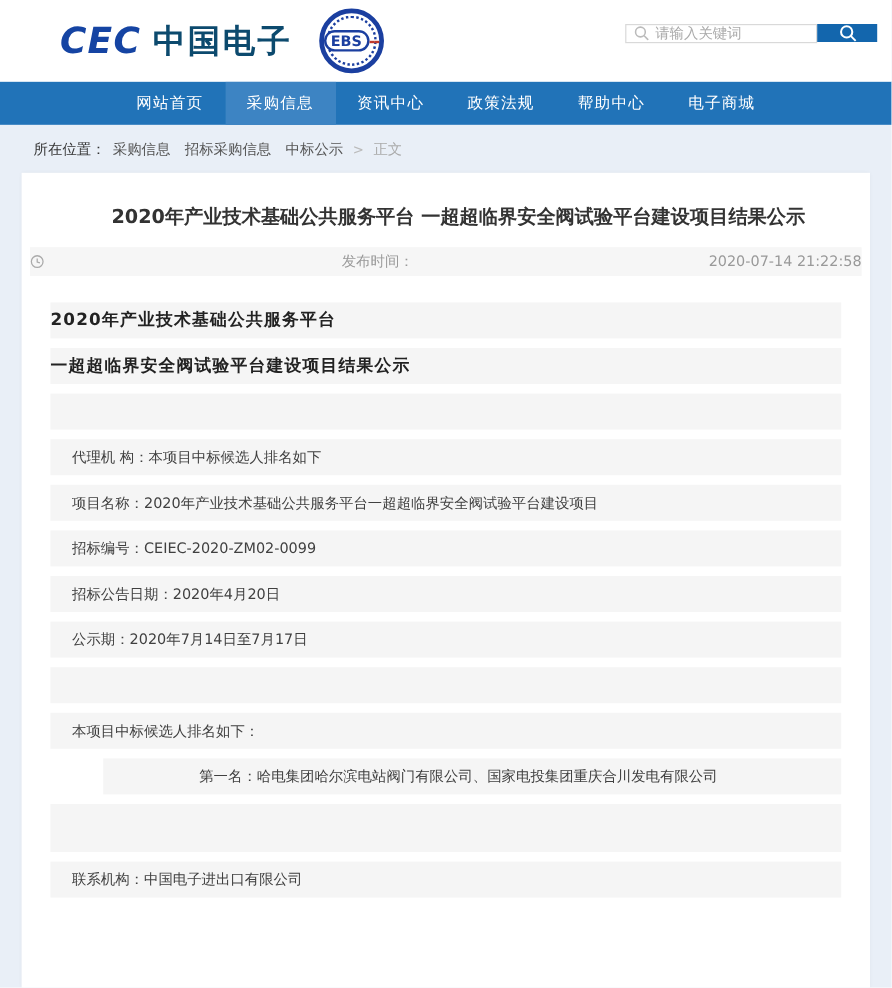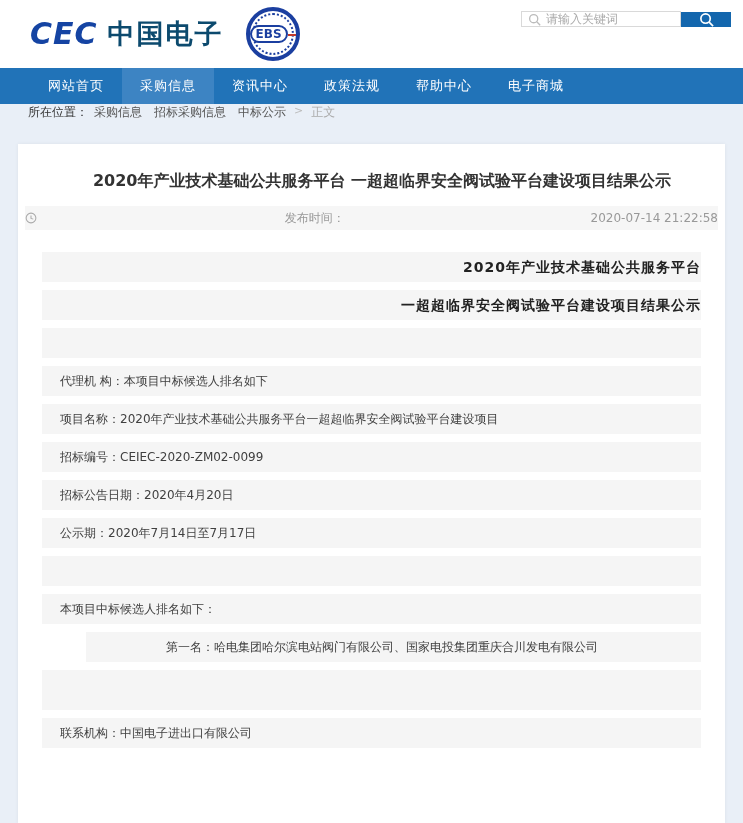--- a/index.html
+++ b/index.html
@@ -8,21 +8,21 @@
     font-family:"DejaVu Sans","Liberation Sans",sans-serif;
     background:#e9eff7;
     color:#333;
   }
   
   .site-header {
     height:68px; background:#fff;
     display:flex; align-items:center;
     padding:0 12px 0 30px; position:relative;
   }
-  .logo { display:flex; align-items:flex-start; cursor:pointer; }
+  .logo { display:flex; align-items:center; cursor:pointer;margin-left:20px; }
   .logo-cec {
     font-size:30px; font-weight:bold; font-style:italic;
     color:#1544a3; letter-spacing:1px;
   }
   .logo-cn {
     font-size:27px; font-weight:bold; color:#0c4a6e;
     margin-left:10px; letter-spacing:2px;
   }
   .ebs-badge {
     width:54px; height:54px; margin-left:22px; border-radius:50%;
@@ -35,52 +35,52 @@
     border:2px dotted #1b3fa0;
   }
   .ebs-text {
     font-size:12px; font-weight:bold; color:#1b3fa0;
     border:2px solid #1b3fa0; border-radius:10px; padding:0 4px;
     background:#fff; z-index:1; line-height:14px;
   }
   .ebs-sub { width:26px; height:2px; background:#c0392b; margin-top:2px; z-index:1; }
   .ebs-sub2 { width:18px; height:2px; background:#c0392b; margin-top:1px; z-index:1; }
   .search-area {
-    position:absolute; right:12px; top:0;
-    display:flex; align-items:flex-end; height:27px;
+    position:absolute; right:12px; top:14px;
+    display:flex; align-items:center; height:27px;
   }
   .search-box {
     display:flex; align-items:center; width:160px;
     border:1px solid #d9d9d9; background:#fff; padding:0 6px;
   }
   .search-box svg { flex:0 0 auto; }
   .search-box input {
     border:none; outline:none; width:100%; font-size:12px;
     margin-left:5px; color:#333; background:transparent;
     font-family:"DejaVu Sans","Liberation Sans",sans-serif;
   }
   .search-box input::placeholder { color:#aaa; }
   .search-btn {
     width:50px; border:none; background:#1366ad; cursor:pointer;
     display:flex; align-items:center; justify-content:center;
   }
   
   .main-nav {
     height:36px; background:#2173b8;
-    display:flex; align-items:stretch; justify-content:flex-start;
+    display:flex; align-items:stretch; justify-content:center;
     padding:0 30px;
   }
   .nav-item {
     color:#fff; font-size:13px; display:flex; align-items:center;
     padding:0 18px; cursor:pointer; letter-spacing:1px;
   }
   .nav-item.active { background:#3d84c3; }
   
   .breadcrumb {
-    height:40px; display:flex; align-items:flex-start;
+    height:40px; display:flex; align-items:center;
     padding:0 28px; font-size:12px; color:#333;
   }
   .crumb-label { color:#333; }
   .crumb-link { color:#555; margin:0 6px; cursor:pointer; }
   .crumb-sep { color:#bbb; margin:0 2px; font-size:11px; }
   .crumb-current { color:#aaa; margin-left:6px; }
   
   .card {
     width:707px; margin:0 auto; background:#fff;
     min-height:680px; padding:16px 24px 30px 24px;
@@ -97,21 +97,21 @@
   }
   .publish-band svg { margin-right:5px; }
   .publish-label { margin-right:3px; }
   .bars { margin-top:22px; }
   .bar {
     background:#f5f5f5; height:30px; line-height:30px;
     font-size:12px; color:#404040; padding:0 0 0 18px;
     margin-bottom:8px; white-space:nowrap; overflow:hidden;
   }
   .bar.heading {
-    text-align:right; font-weight:bold; font-size:14px; color:#222;
+    text-align:left; font-weight:bold; font-size:14px; color:#222;
     padding:0; letter-spacing:1px;
   }
   .bar.spacer { padding:0; }
   .bar.tall { height:40px; }
   .bar.indent { margin-left:44px; padding-left:80px; }
 </style>
 </head>
 <body>
 
 <header class="site-header">

